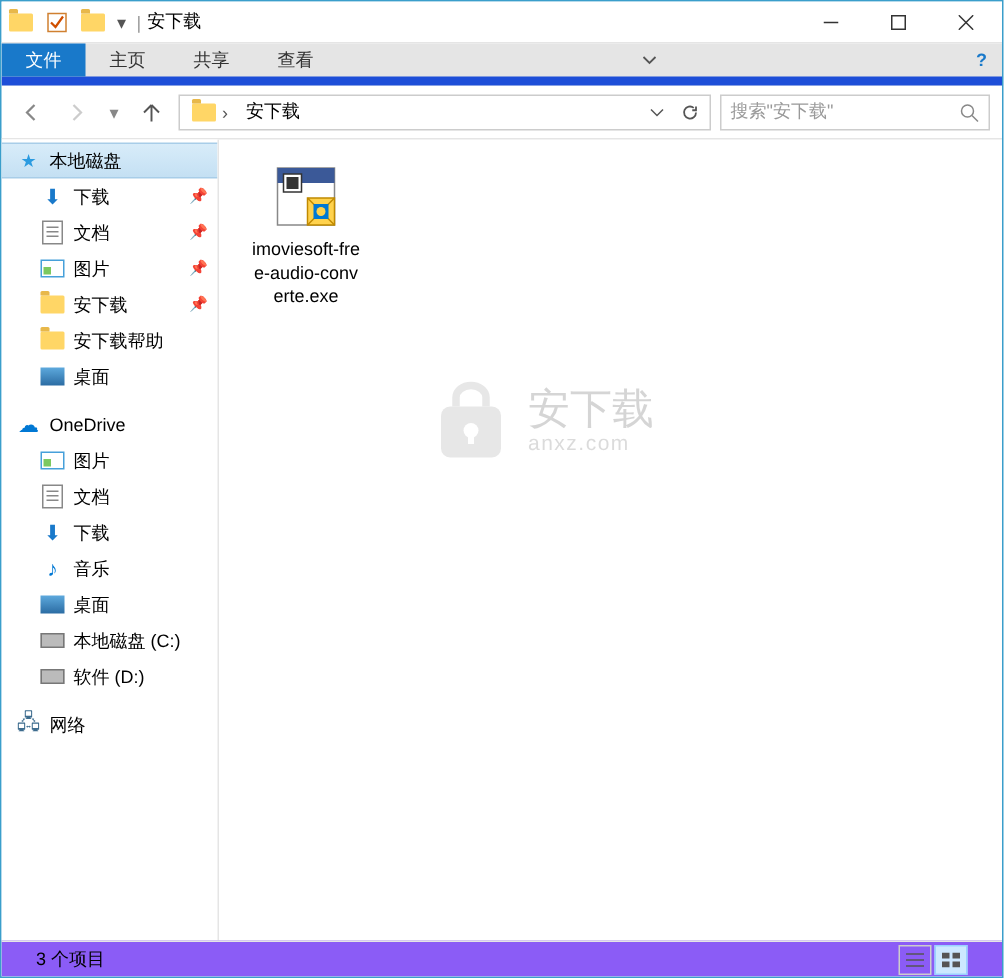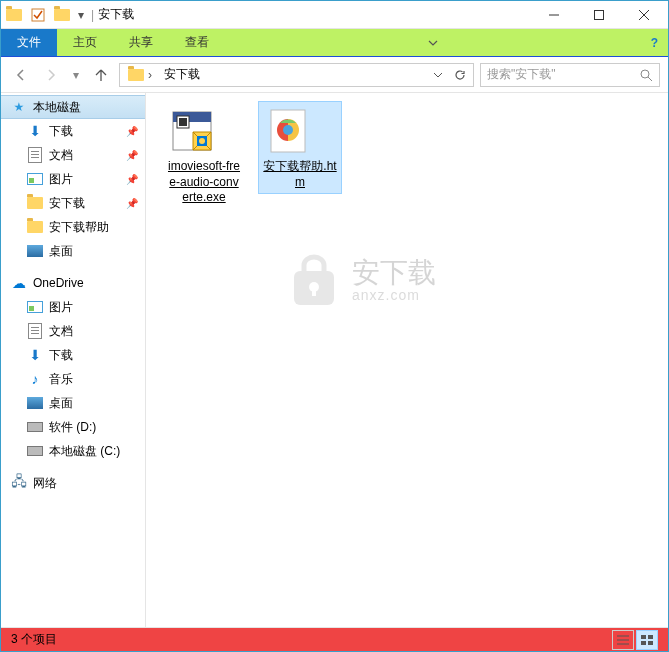--- a/index.html
+++ b/index.html
@@ -6,21 +6,21 @@
 body { width: 669px; height: 652px; background: #fff; border: 1px solid #3a9ecb; position: relative; overflow: hidden; }
 
 .titlebar { height: 28px; background: #fff; display: flex; align-items: center; padding: 0 2px; border-bottom: 1px solid #e5e5e5; }
 .qat { display: flex; align-items: center; gap: 2px; }
 .qat-icon { width: 22px; height: 22px; display: flex; align-items: center; justify-content: center; }
 .title-sep { margin: 0 4px; color: #999; }
 .title-text { color: #000; }
 .win-controls { margin-left: auto; display: flex; }
 .win-btn { width: 45px; height: 28px; display: flex; align-items: center; justify-content: center; color: #333; }
 
-.ribbon-tabs { height: 28px; background: #bef264; display: flex; align-items: stretch; border-bottom: 1px solid #1d4ed8; }
+.ribbon-tabs { height: 28px; background: #e5e5e5; display: flex; align-items: stretch; border-bottom: 6px solid #1d4ed8; }
 .ribbon-tab { padding: 0 16px; display: flex; align-items: center; color: #333; cursor: pointer; }
 .ribbon-tab.file { background: #1979ca; color: #fff; }
 .ribbon-help { margin-left: auto; padding: 0 10px; display: flex; align-items: center; }
 
 .navbar { height: 36px; display: flex; align-items: center; padding: 4px 8px; gap: 6px; border-bottom: 1px solid #e5e5e5; }
 .nav-btn { width: 24px; height: 24px; display: flex; align-items: center; justify-content: center; color: #888; }
 .breadcrumb { flex: 1; height: 24px; border: 1px solid #ccc; display: flex; align-items: center; padding: 0 2px; background: #fff; }
 .breadcrumb-seg { padding: 0 6px; display: flex; align-items: center; gap: 4px; }
 .bc-actions { margin-left: auto; display: flex; }
 .bc-btn { width: 22px; height: 22px; display: flex; align-items: center; justify-content: center; color: #555; }
@@ -30,30 +30,30 @@
 .content { display: flex; height: 534px; }
 .sidebar { width: 145px; background: #fff; border-right: 1px solid #e5e5e5; overflow-y: auto; padding-top: 2px; }
 .side-item { height: 24px; display: flex; align-items: center; padding-left: 10px; gap: 6px; cursor: pointer; }
 .side-item.indent { padding-left: 26px; }
 .side-item.section { margin-top: 8px; }
 .side-item.header { background: linear-gradient(#d8ecf9, #c4e0f3); border-top: 1px solid #a8cde8; border-bottom: 1px solid #a8cde8; }
 .pin-icon { margin-left: auto; margin-right: 6px; color: #777; font-size: 10px; }
 .side-icon { width: 16px; height: 16px; display: flex; align-items: center; justify-content: center; }
 
 .files { flex: 1; padding: 8px 0 0 16px; display: flex; align-items: flex-start; gap: 12px; position: relative; }
-.file-item { width: 84px; display: flex; flex-direction: column; align-items: flex-start; padding: 4px; text-align: center; cursor: pointer; text-decoration: underline; }
+.file-item { width: 84px; display: flex; flex-direction: column; align-items: center; padding: 4px; text-align: center; cursor: pointer; }
 .file-item.selected { background: #cce8ff; border: 1px solid #99d1ff; padding: 3px; }
 .file-thumb { width: 52px; height: 52px; display: flex; align-items: center; justify-content: center; margin-bottom: 2px; }
 .file-label { width: 100%; word-break: break-all; line-height: 1.3; color: #000; }
 
 .watermark { position: absolute; top: 160px; left: 140px; opacity: 0.35; display: flex; align-items: center; gap: 10px; pointer-events: none; }
 .wm-text { font-size: 28px; color: #888; line-height: 1; }
 .wm-sub { font-size: 14px; color: #999; letter-spacing: 1px; }
 
-.statusbar { position: absolute; bottom: 0; left: 0; right: 0; height: 24px; border-top: 1px solid #e5e5e5; display: flex; align-items: center; padding: 0 10px; background: #ef4444; }
+.statusbar { position: absolute; bottom: 0; left: 0; right: 0; height: 24px; border-top: 1px solid #e5e5e5; display: flex; align-items: center; padding: 0 23px; background: #8b5cf6; }
 .status-views { margin-left: auto; display: flex; gap: 2px; }
 .view-btn { width: 22px; height: 20px; border: 1px solid #ccc; display: flex; align-items: center; justify-content: center; }
 .view-btn.active { background: #cce8ff; border-color: #99d1ff; }
 
 
 .folder-icon { width: 16px; height: 12px; background: #ffd666; border-radius: 1px; position: relative; }
 .folder-icon::before { content: ""; position: absolute; top: -3px; left: 0; width: 6px; height: 3px; background: #e8b84a; border-radius: 1px 1px 0 0; }
 .star { color: #2b9be0; }
 .dl-icon { color: #1979ca; font-size: 14px; }
 .doc-icon { width: 14px; height: 16px; background: #fff; border: 1px solid #888; position: relative; }
@@ -245,27 +245,27 @@
         <div class="side-item indent">
           <span class="side-icon">
             <div class="desk-icon"></div>
           </span>
           <span>桌面</span>
         </div>
         <div class="side-item indent">
           <span class="side-icon">
             <div class="disk-icon"></div>
           </span>
+          <span>本地磁盘 (C:)</span>
+        </div>
+        <div class="side-item indent">
+          <span class="side-icon">
+            <div class="disk-icon"></div>
+          </span>
           <span>软件 (D:)</span>
-        </div>
-        <div class="side-item indent">
-          <span class="side-icon">
-            <div class="disk-icon"></div>
-          </span>
-          <span>本地磁盘 (C:)</span>
         </div>
       </div>
 
     <div class="side-item section">
       <span class="net-icon side-icon">🖧</span>
       <span>网络</span>
     </div>
   </div>
 
   <div class="files">
@@ -278,33 +278,20 @@
               <rect x="10" y="10" width="12" height="12" fill="#fff" stroke="#333"></rect>
               <rect x="12" y="12" width="8" height="8" fill="#333"></rect>
               <path d="M26 26 L44 26 L44 44 L26 44 Z" fill="#ffd24d" stroke="#c08a00"></path>
               <path d="M26 26 L44 44 M44 26 L26 44" stroke="#c08a00"></path>
               <path d="M30 30 L40 30 L40 40 L30 40 Z" fill="#0078d4"></path>
               <path d="M32 35 a3 3 0 1 0 6 0 a3 3 0 1 0 -6 0" fill="#ffd24d"></path>
             </svg>
           </div>
           <div class="file-label">imoviesoft-free-audio-converte.exe</div>
         </div>
-        <div class="file-item selected">
-          <div class="file-thumb">
-            <svg width="50" height="50">
-              <rect x="8" y="4" width="34" height="42" fill="#fff" stroke="#bbb"></rect>
-              <circle cx="25" cy="24" r="11" fill="#fff"></circle>
-              <path d="M25 13 A11 11 0 0 1 25 35" fill="#f6c445"></path>
-              <path d="M25 13 A11 11 0 0 0 25 35" fill="#e84e3c"></path>
-              <circle cx="25" cy="24" r="5" fill="#4aa3df"></circle>
-              <path d="M17 17 A11 11 0 0 1 33 17" fill="#7ac96c"></path>
-            </svg>
-          </div>
-          <div class="file-label">安下载帮助.htm</div>
-        </div>
       </div>
     <div class="watermark">
       <svg width="56" height="56">
           <rect x="8" y="18" width="40" height="34" rx="6" fill="#bbb"></rect>
           <path d="M18 18 v-6 a10 8 0 0 1 20 0 v6" fill="none" stroke="#bbb" stroke-width="5"></path>
           <circle cx="28" cy="34" r="5" fill="#fff"></circle>
           <rect x="26" y="36" width="4" height="7" fill="#fff"></rect>
         </svg>
       <div>
         <div class="wm-text">安下载</div>

